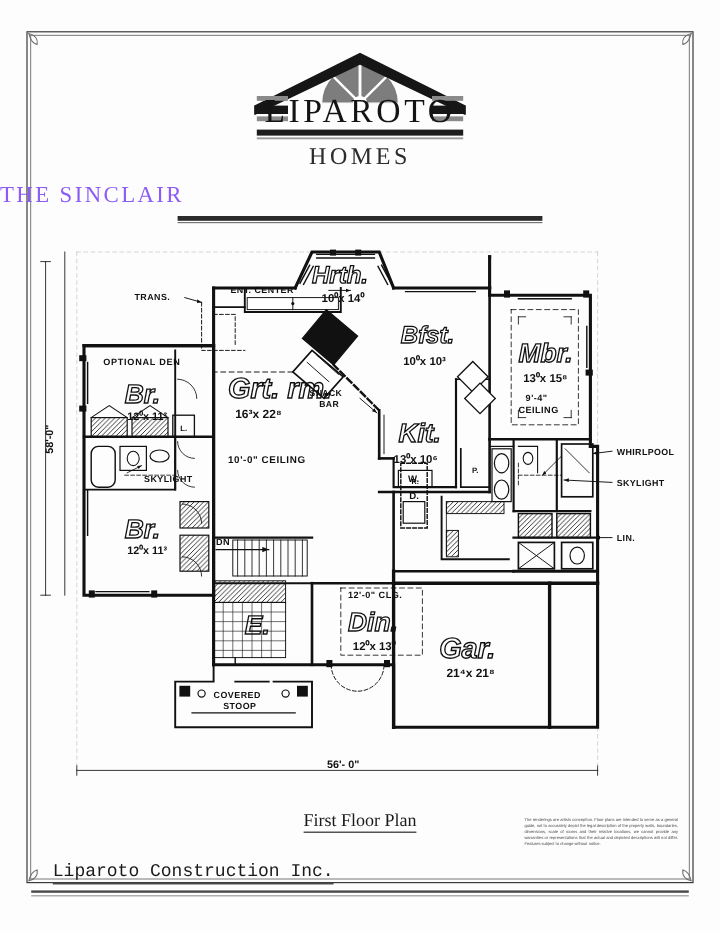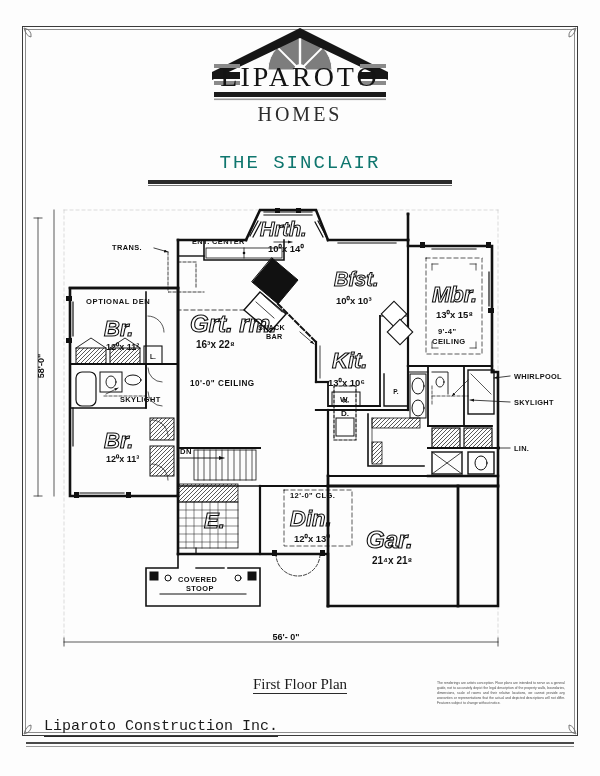--- a/index.html
+++ b/index.html
@@ -13,26 +13,26 @@
   .frame-inner{position:absolute;left:25px;top:29px;right:25px;bottom:43px;
        border:0.8px solid #8e8e8e;}
   .corner{position:absolute;width:20px;height:14px;pointer-events:none;}
   .corner svg{width:100%;height:100%;display:block;}
   .c-tl{left:22px;top:26px;}
   .c-tr{right:22px;top:26px;transform:scaleX(-1);}
   .c-bl{left:22px;bottom:40px;transform:scaleY(-1);}
   .c-br{right:22px;bottom:40px;transform:scale(-1,-1);}
 
   
-  .logo-wrap{position:absolute;left:0;right:0;top:24px;text-align:right;}
+  .logo-wrap{position:absolute;left:0;right:0;top:40px;text-align:right;}
   .logo-svg{display:block;margin:0 auto;}
   .brand{font-family:"Liberation Serif",serif;letter-spacing:3px;}
 
-  .plan-title{position:absolute;left:0;right:0;top:152px;text-align:center;
-      font-size:19px;letter-spacing:2px;font-family:Liberation Mono, monospace;color:#0f766e;}
+  .plan-title{position:absolute;left:0;right:0;top:152px;text-align:left;
+      font-size:19px;letter-spacing:2px;font-family:Liberation Serif, serif;color:#8b5cf6;}
   .plan-title-rule{position:absolute;left:148px;right:148px;top:180px;height:4px;
       background:linear-gradient(#2b2b2b,#2b2b2b);}
   .plan-title-rule:after{content:"";position:absolute;left:0;right:0;top:5px;height:1px;background:#777;}
 
   
   .drawing{position:absolute;left:28px;top:196px;width:544px;height:460px;}
   .drawing svg{display:block;}
 
   
   .ffp{position:absolute;left:0;right:0;top:676px;text-align:center;

